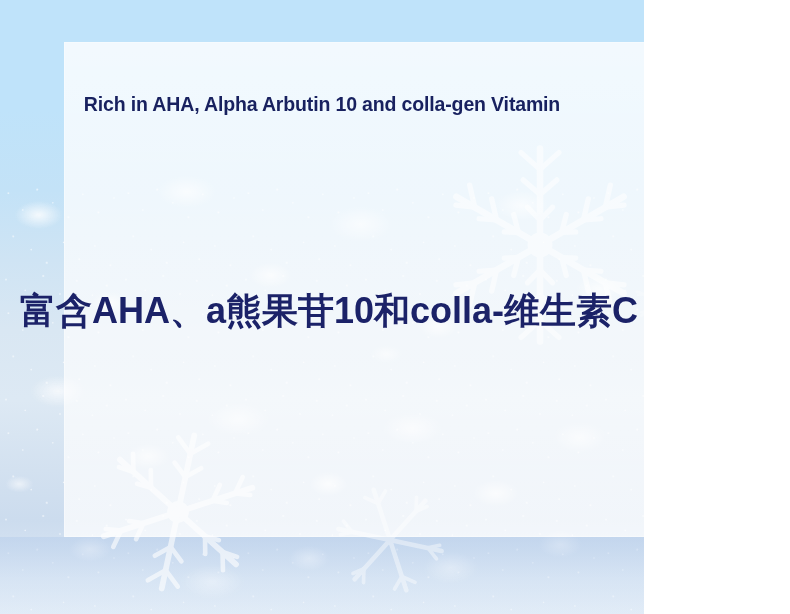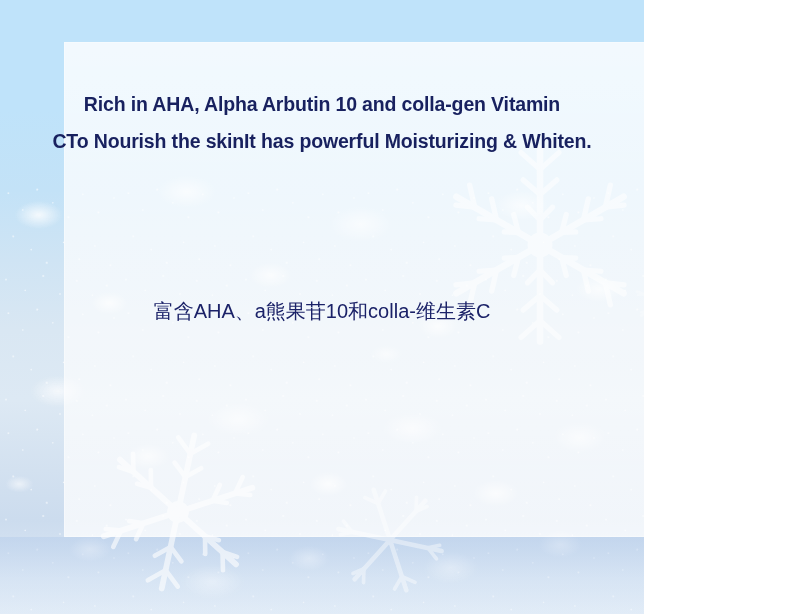--- a/index.html
+++ b/index.html
@@ -143,22 +143,22 @@
     letter-spacing: -0.15px;
     white-space: nowrap;
     color: #18215f;
   }
   .zh-block {
     top: 289px;
     left: 20px;
     right: 20px;
   }
   .zh-line {
-    font-size: 20px;
-    font-weight: 400;
+    font-size: 36px;
+    font-weight: 700;
     line-height: 44px;
     letter-spacing: 0px;
     white-space: nowrap;
     color: #1b2268;
   }
 </style>
 </head>
 <body>
 
 <div id="stage">
@@ -322,20 +322,19 @@
             <line x1="78" y1="34" x2="82" y2="23"></line>
         </g>
       </g>
     </svg>
   </div>
 
   <div class="card"></div>
 
   <div class="copy en-block">
     <div class="en-line">Rich in AHA, Alpha Arbutin 10 and colla-gen Vitamin</div>
-    <div class="en-line">CTo Nourish the skinIt has powerful Moisturizing &amp; Whiten.</div>
   </div>
 
   <div class="copy zh-block">
     <div class="zh-line">富含AHA、a熊果苷10和colla-维生素C</div>
   </div>
 
 </div>
 
 </body></html>

